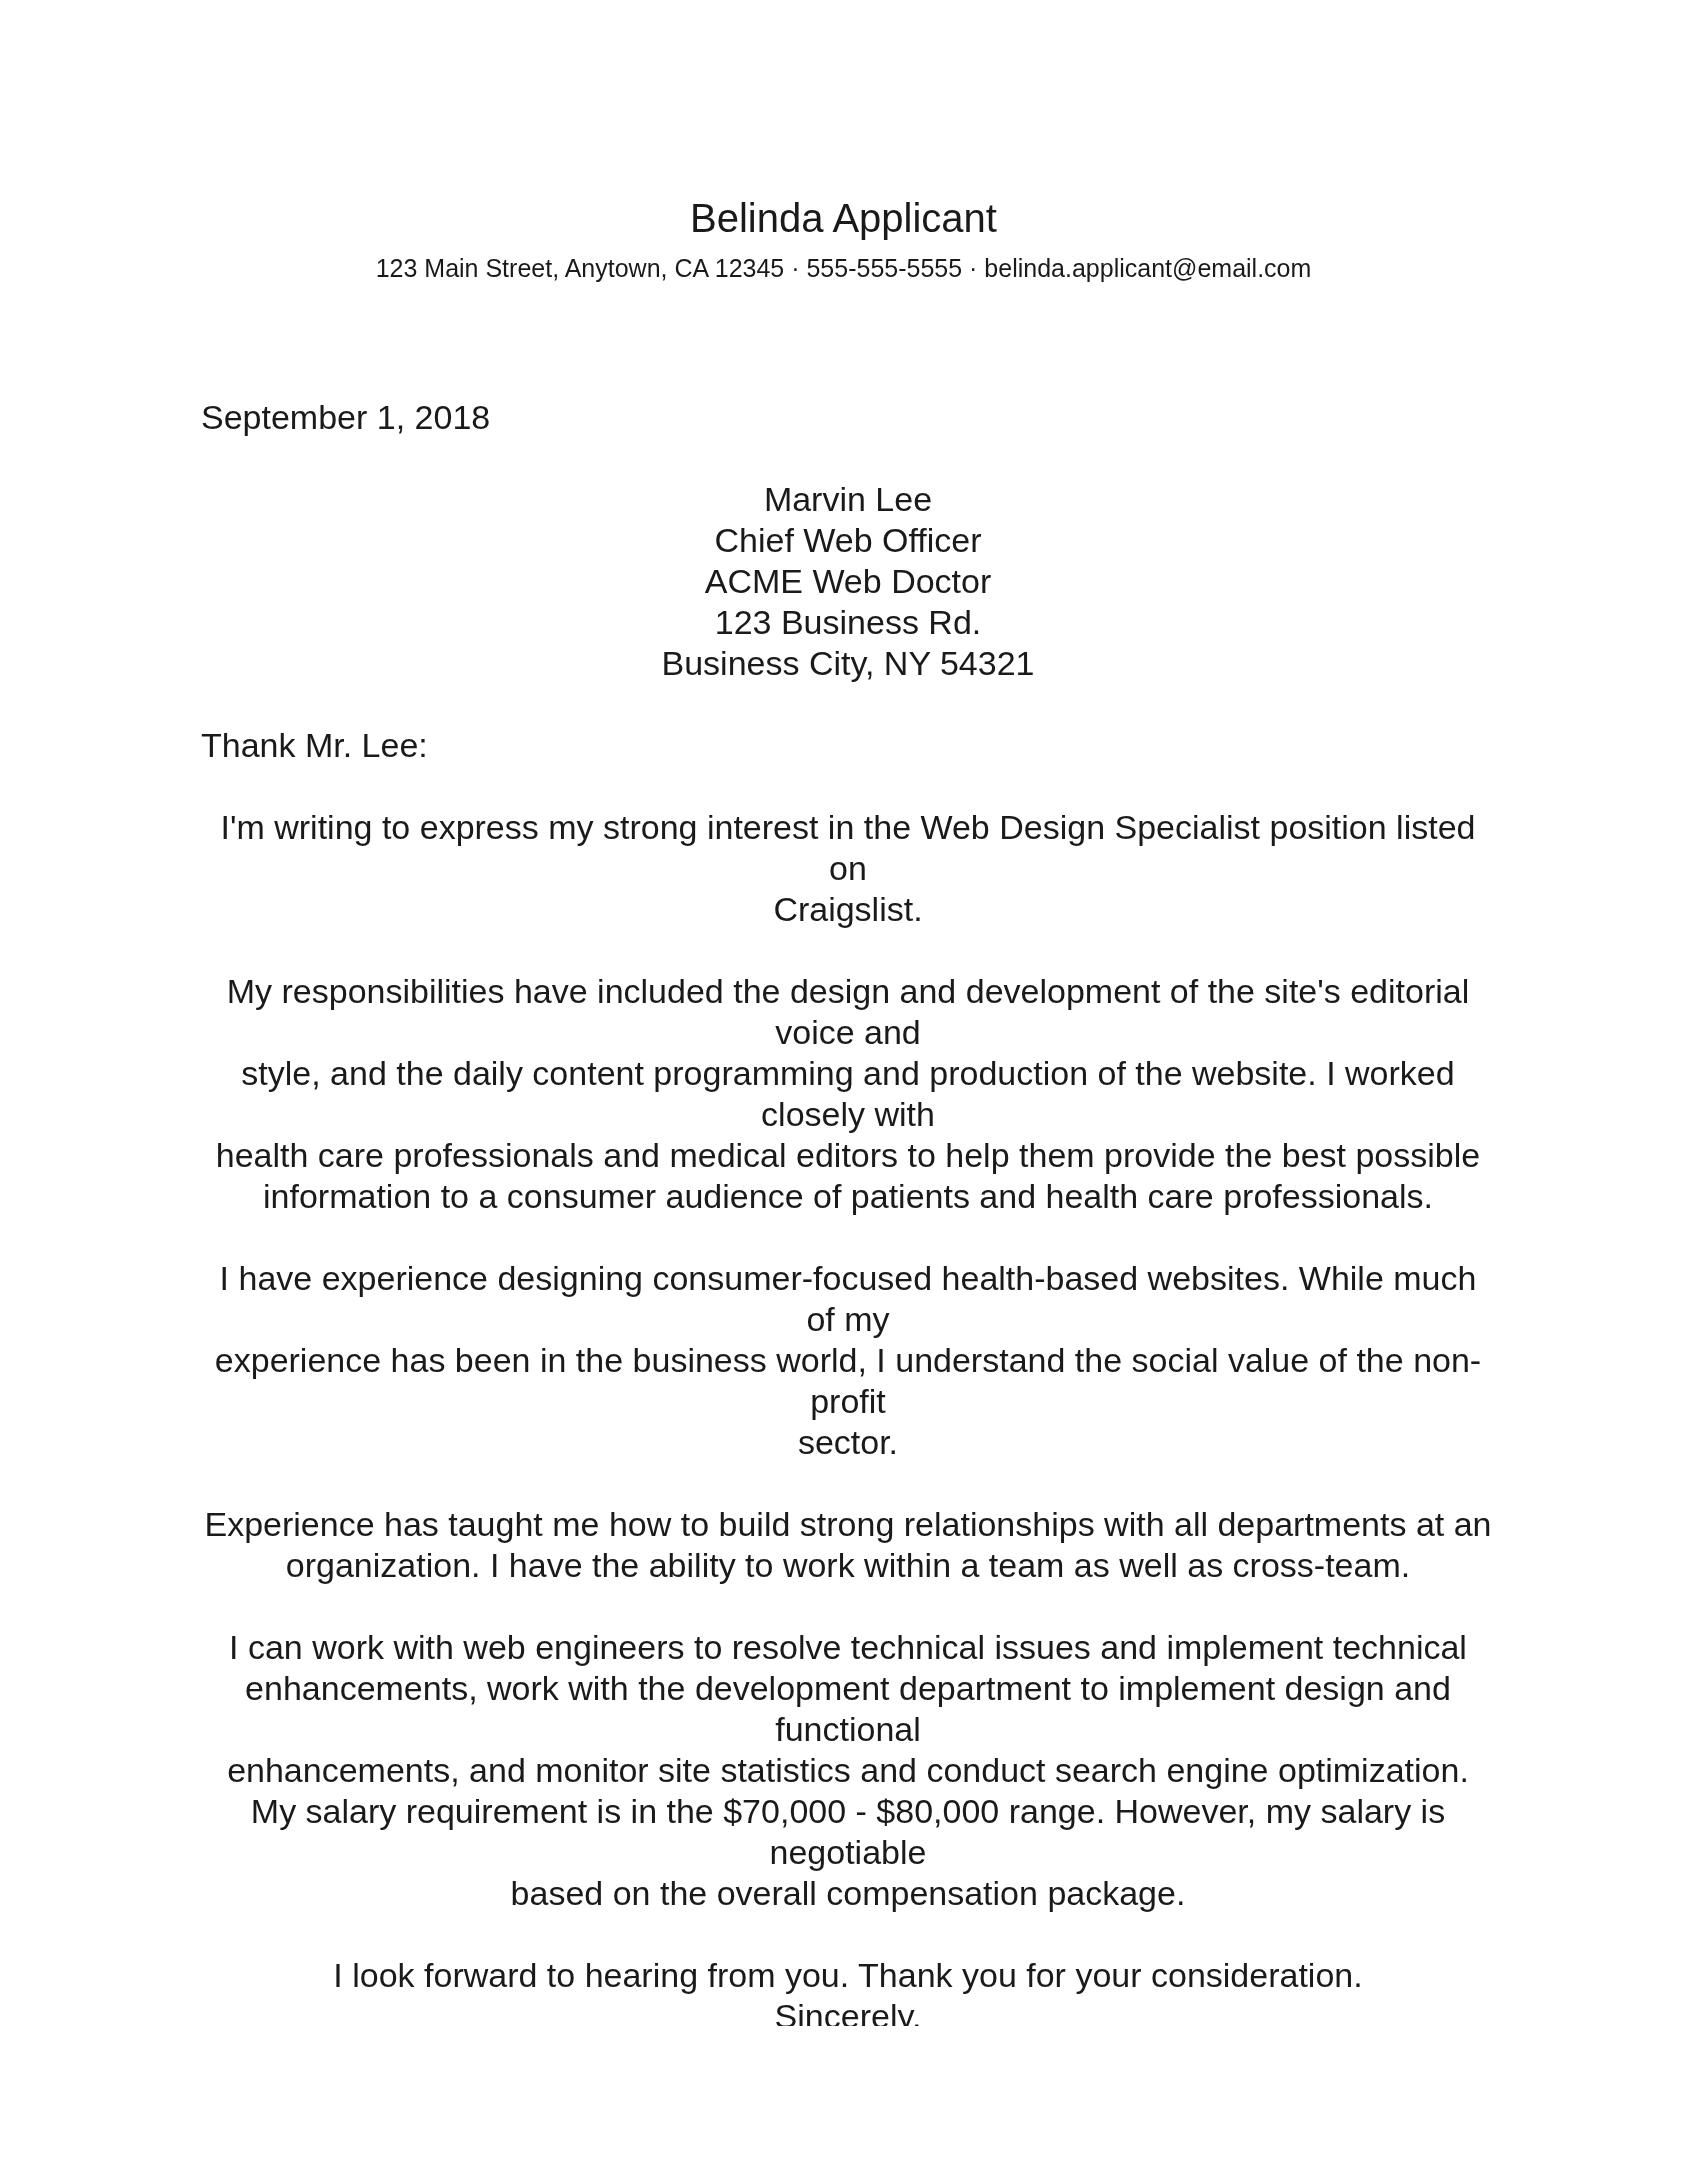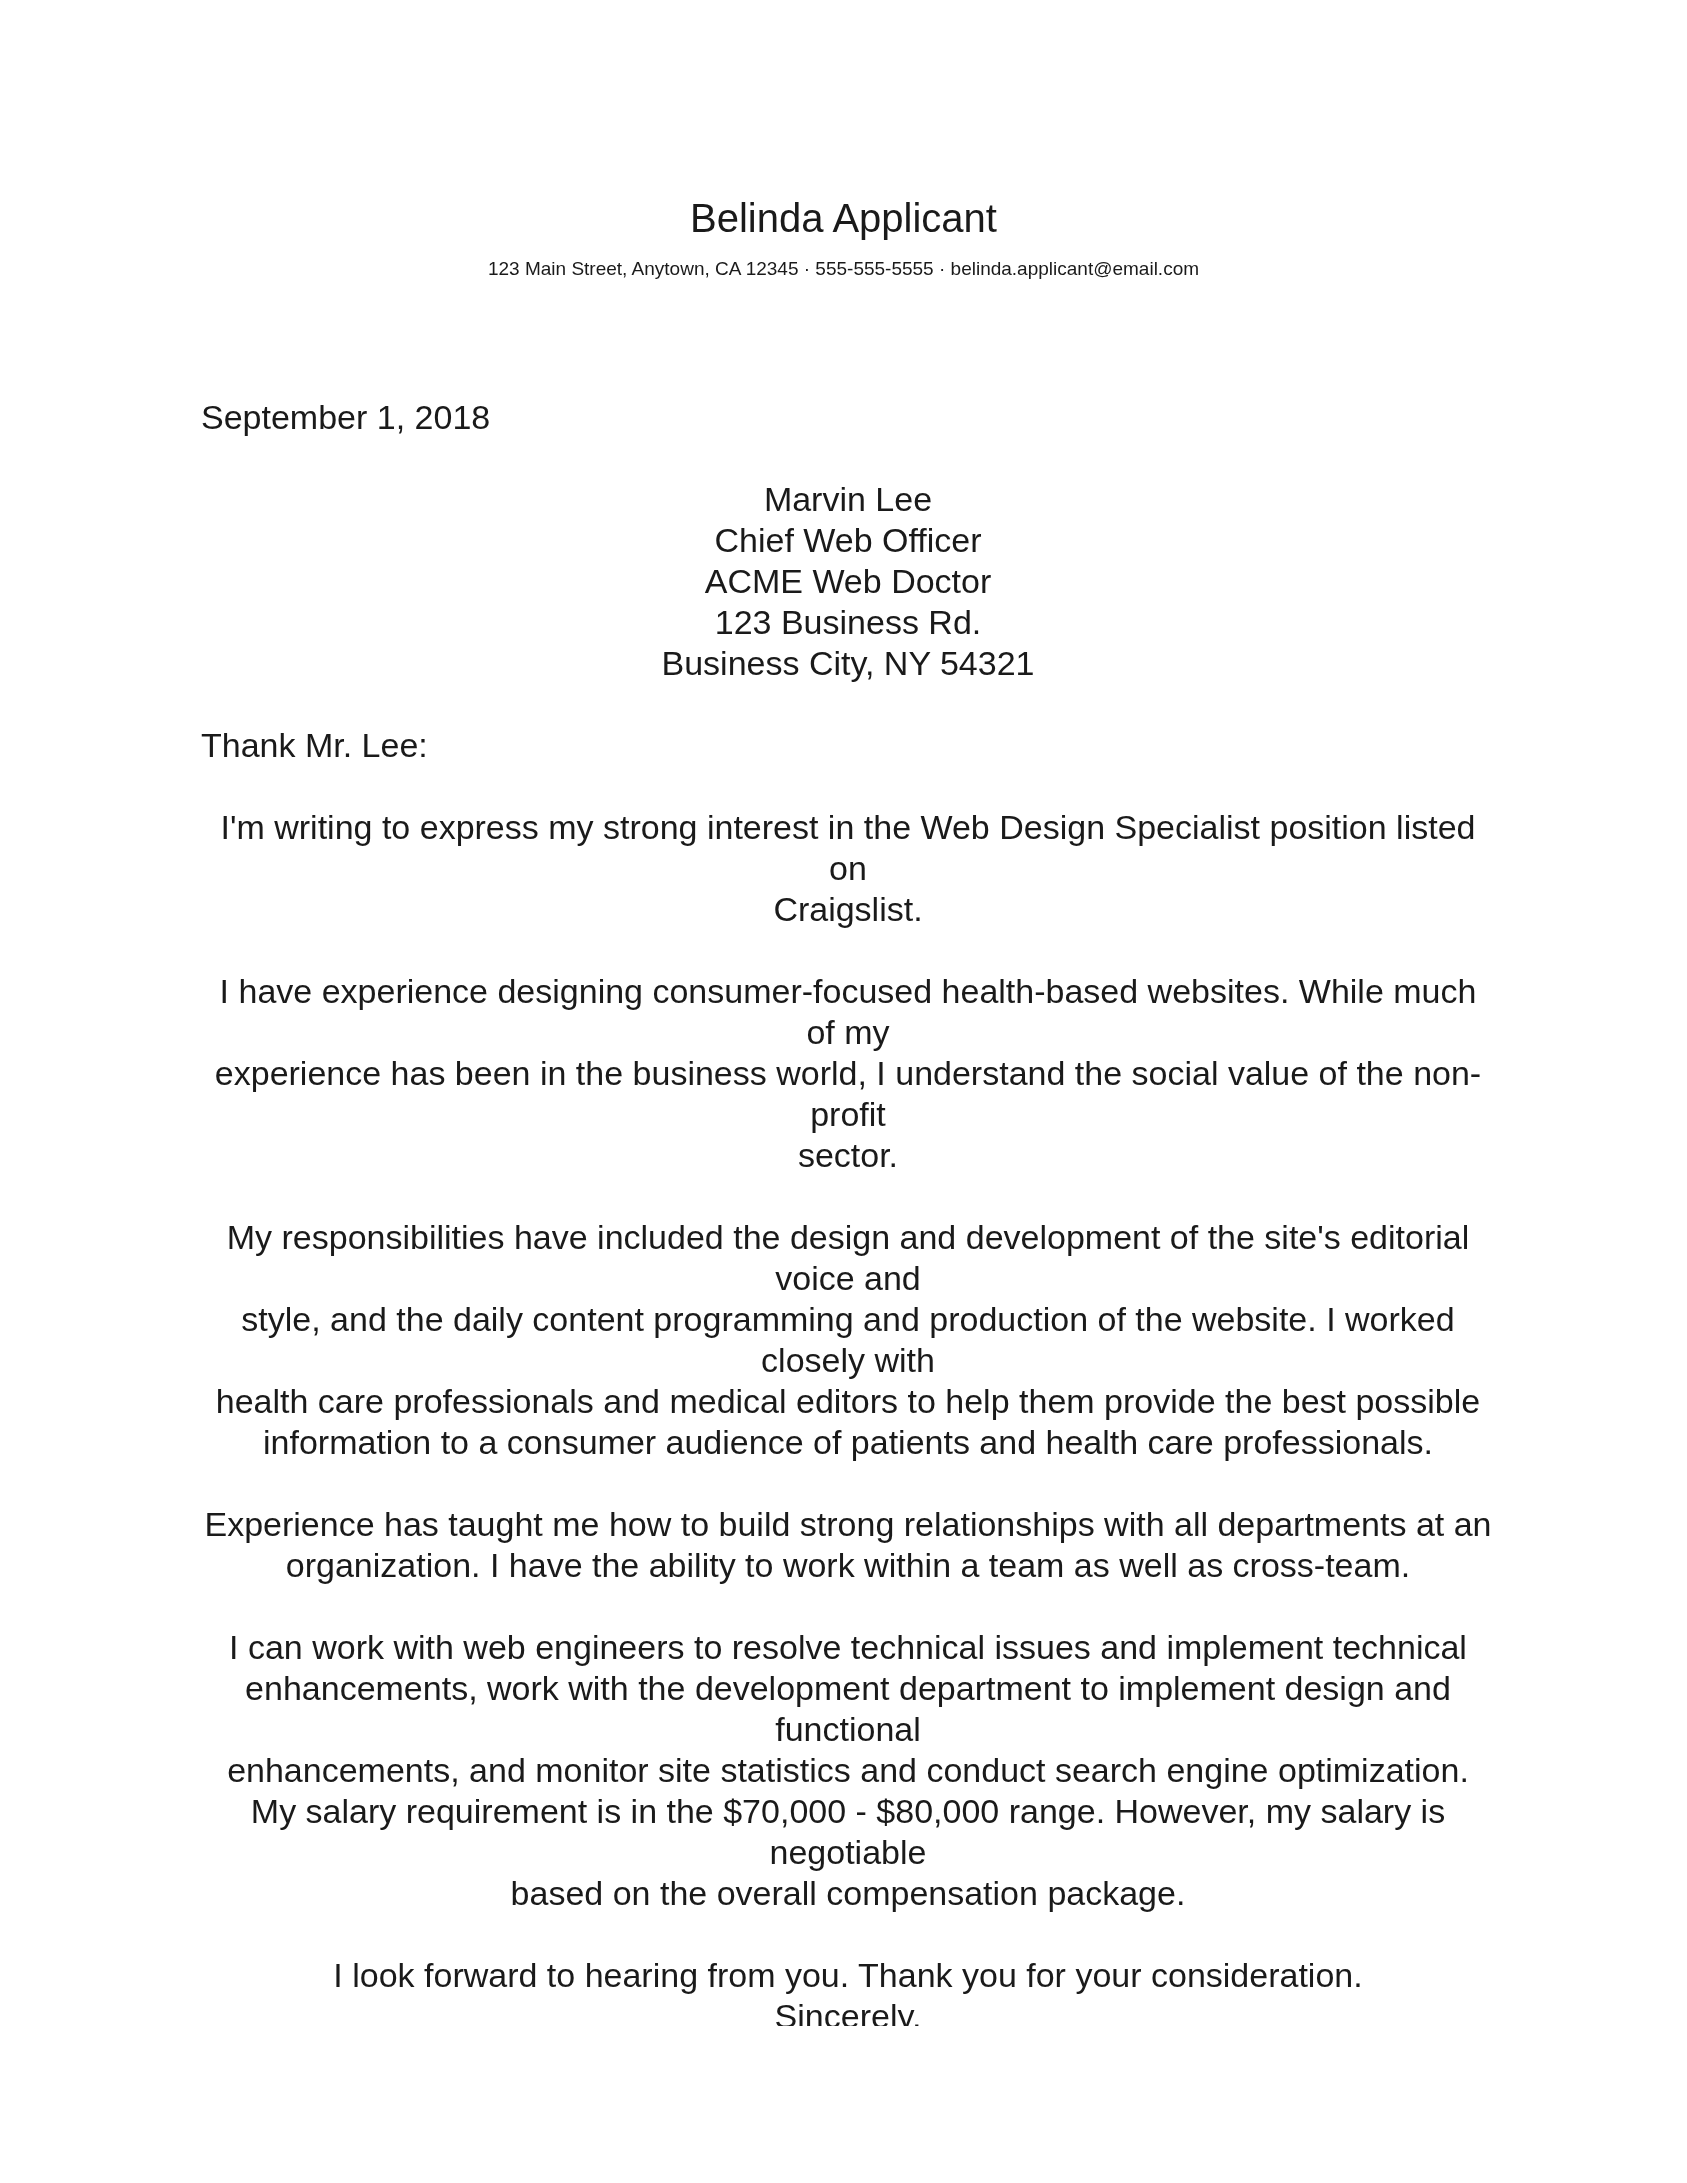--- a/index.html
+++ b/index.html
@@ -23,21 +23,21 @@
   }
   .letter-title {
     margin: 0;
     font-size: 40px;
     line-height: 49px;
     font-weight: 400;
     color: #1a1a1a;
   }
   .contact-line {
     margin: 8.7px 0 0 0;
-    font-size: 19px;
+    font-size: 25px;
     line-height: 33px;
     color: #1a1a1a;
   }
   .letter-body {
     margin-top: 112px;
     padding-left: 201px;
     padding-right: 192px;
     font-size: 34px;
     line-height: 41px;
   }
@@ -67,28 +67,28 @@
 Chief Web Officer
 ACME Web Doctor
 123 Business Rd.
 Business City, NY 54321</p>
 
     <p>Thank Mr. Lee:</p>
 
     <p class="lines">I'm writing to express my strong interest in the Web Design Specialist position listed on
 Craigslist.</p>
 
-    <p class="lines">I have experience designing consumer-focused health-based websites. While much of my
-experience has been in the business world, I understand the social value of the non-profit
-sector.</p>
-
     <p class="lines">My responsibilities have included the design and development of the site's editorial voice and
 style, and the daily content programming and production of the website. I worked closely with
 health care professionals and medical editors to help them provide the best possible
 information to a consumer audience of patients and health care professionals.</p>
+
+    <p class="lines">I have experience designing consumer-focused health-based websites. While much of my
+experience has been in the business world, I understand the social value of the non-profit
+sector.</p>
 
     <p class="lines">Experience has taught me how to build strong relationships with all departments at an
 organization. I have the ability to work within a team as well as cross-team.</p>
 
     <p class="lines">I can work with web engineers to resolve technical issues and implement technical
 enhancements, work with the development department to implement design and functional
 enhancements, and monitor site statistics and conduct search engine optimization.
 My salary requirement is in the $70,000 - $80,000 range. However, my salary is negotiable
 based on the overall compensation package.</p>
 

